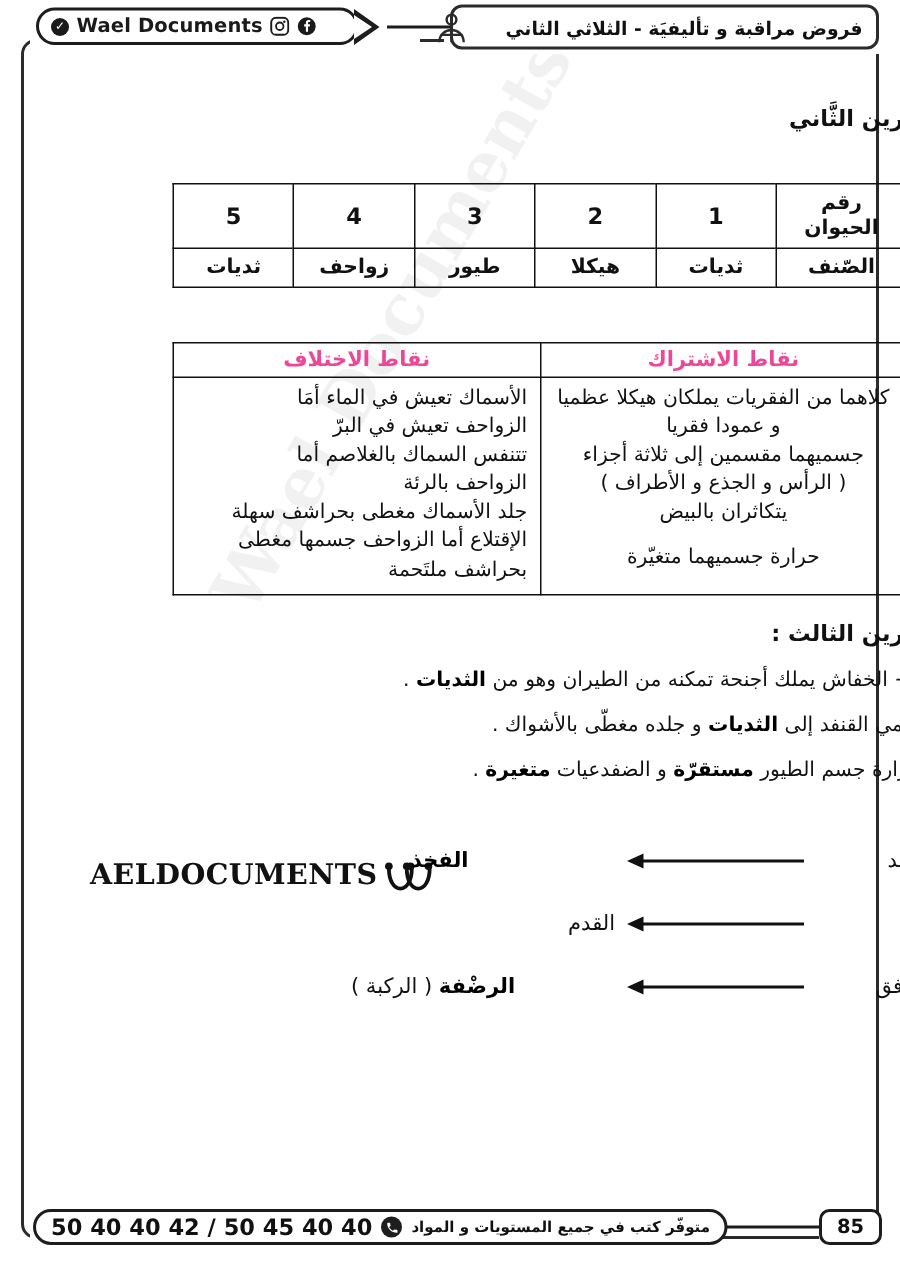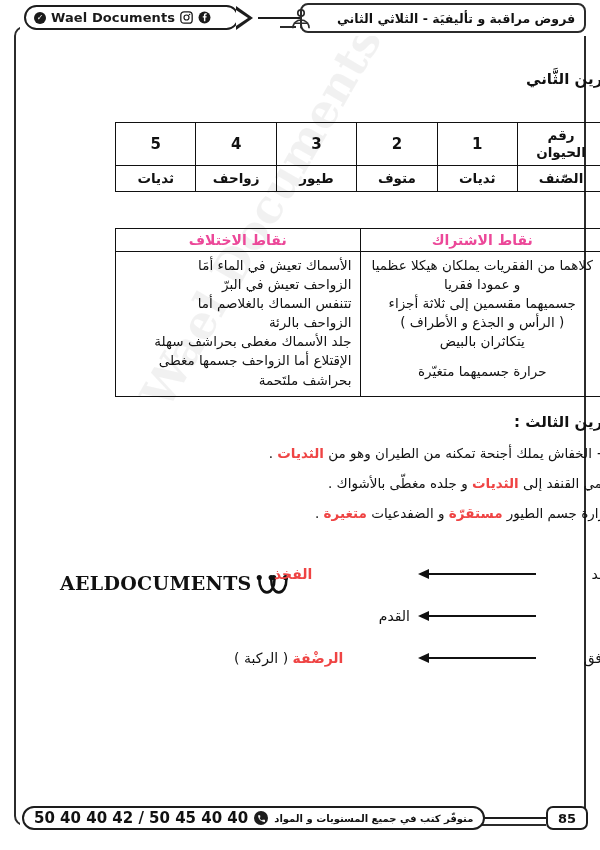--- a/index.html
+++ b/index.html
@@ -223,21 +223,21 @@
   
   .ex-line {
     font-family: "DejaVu Sans", sans-serif;
     font-size: 13.5px;
     color: #111;
     text-align: right;
     direction: rtl;
     white-space: nowrap;
   }
   .hl {
-    color: #ef4444;
+    color: #000000;
     font-weight: bold;
   }
 
   
   .match-block { position: relative; width: 100%; }
   .match-row {
     display: flex;
     align-items: center;
     direction: rtl;
     height: 30px;
@@ -469,21 +469,21 @@
             <td style="width:80px;">رقم الحيوان</td>
             <td class="num">1</td>
             <td class="num">2</td>
             <td class="num">3</td>
             <td class="num">4</td>
             <td class="num">5</td>
           </tr>
           <tr>
             <td>الصّنف</td>
             <td>ثديات</td>
-            <td>متوف</td>
+            <td>هيكلا</td>
             <td>طيور</td>
             <td>زواحف</td>
             <td>ثديات</td>
           </tr>
         </tbody>
       </table>
     </div>
 
     <div class="q-num" style="margin-top:12px;">2 )</div>
 

